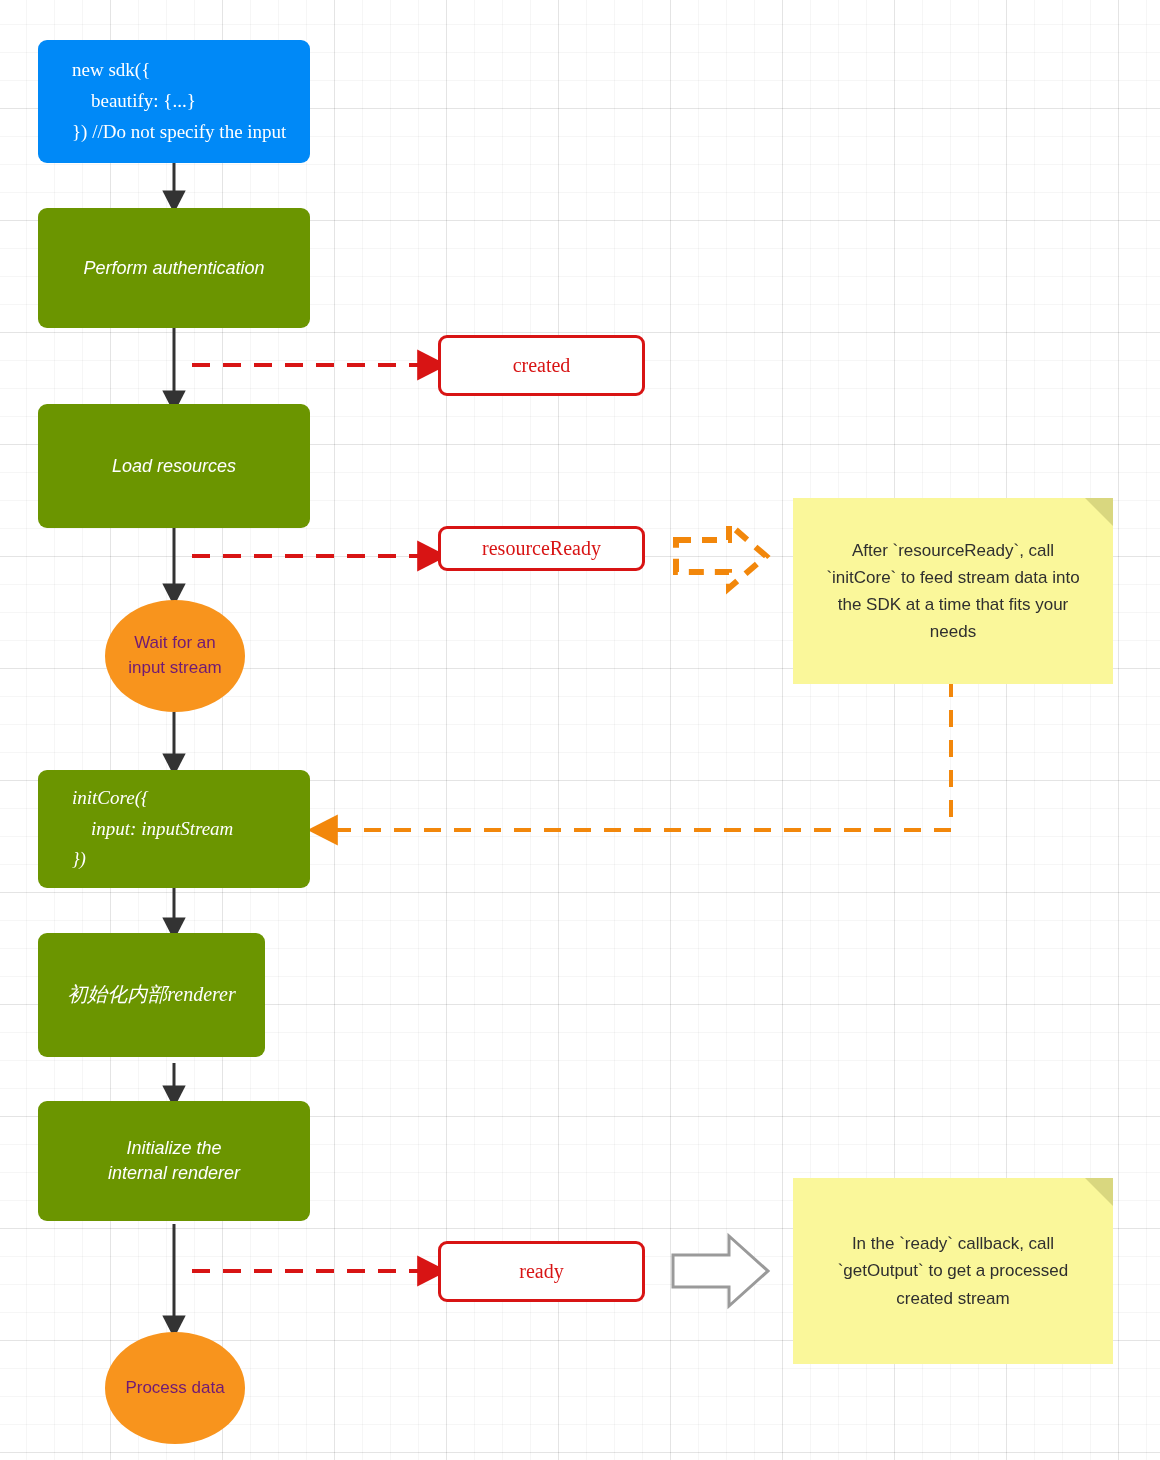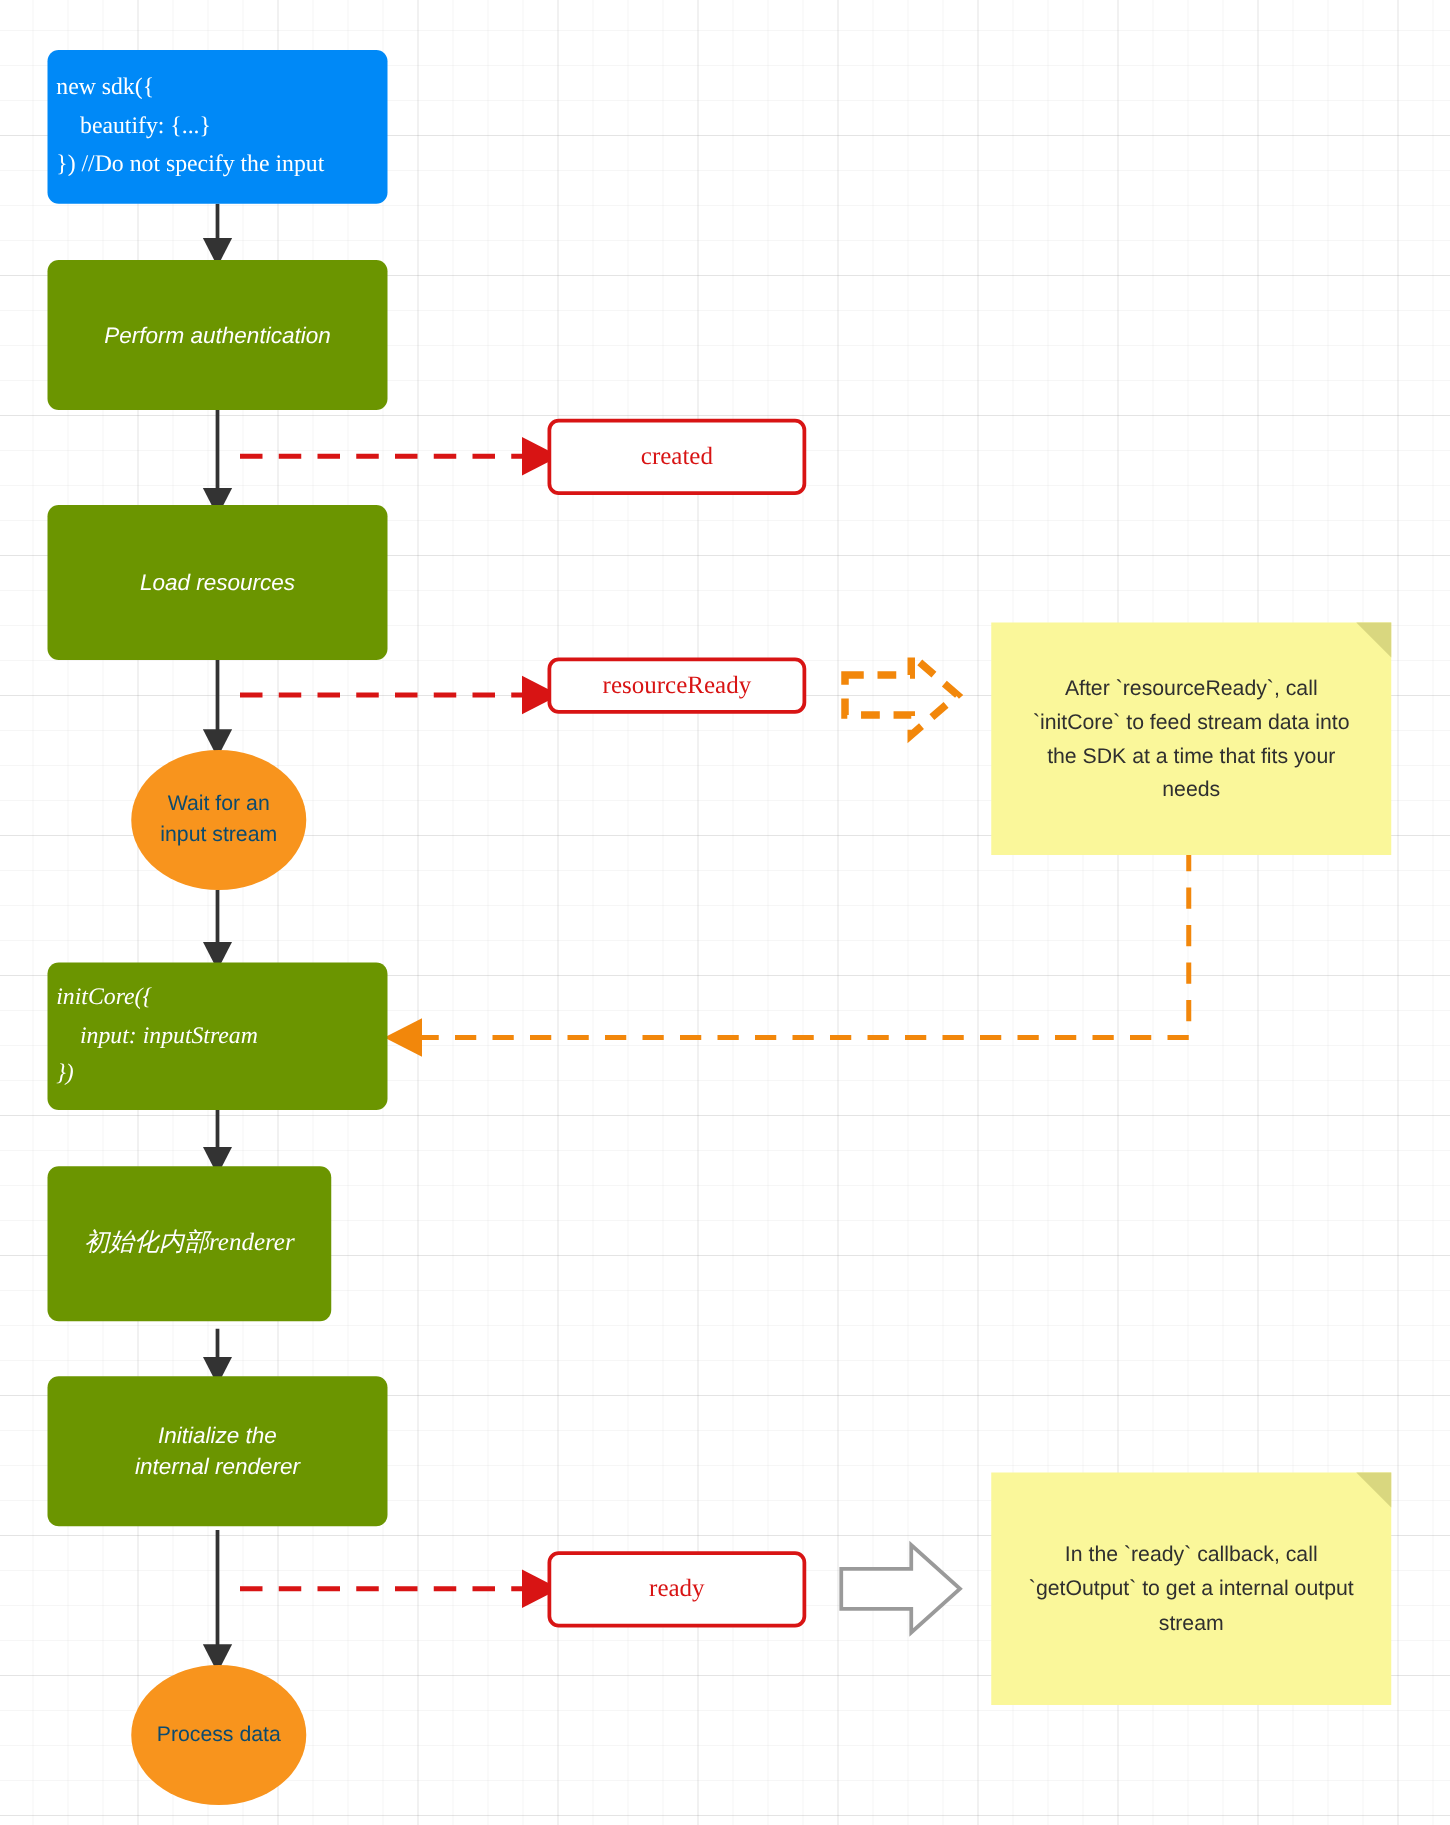--- a/index.html
+++ b/index.html
@@ -39,32 +39,32 @@
     line-height:1.38;
   }
   .blue{background:#0089f7;}
   .green{background:#6b9500;font-style:italic;}
 
   .code{
     font-family:"Liberation Serif", serif;
     font-size:19px;
     text-align:left;
     justify-content:flex-start;
-    padding:0 7px;
+    padding:0 34px;
     white-space:pre;
     line-height:1.62;
   }
   .plain{font-size:18px;}
   .cjk{font-family:"Liberation Serif","DejaVu Serif",serif;font-size:20px;}
 
   .ellipse{
     background:#f8941d;
     border-radius:50%;
     display:flex;align-items:center;justify-content:center;
-    color:#0c4a6e;font-size:17px;text-align:center;line-height:1.45;
+    color:#701a75;font-size:17px;text-align:center;line-height:1.45;
   }
 
   .evtbox{
     background:#ffffff;
     border:3px solid #d81414;
     border-radius:9px;
     display:flex;align-items:center;justify-content:center;
     color:#d81414;
     font-family:"Liberation Serif", serif;
     font-size:20px;
@@ -185,16 +185,16 @@
     <span>ready</span>
   </div>
 
   <div class="node note" style="left:793px;top:462px;width:320px;height:186px;margin-top:36px;">
     <span class="fold"></span>
     <span class="txt">After `resourceReady`, call `initCore` to feed stream data into the SDK at a time that fits your needs</span>
   </div>
 
   <div class="node note" style="left:793px;top:1178px;width:320px;height:186px;">
     <span class="fold"></span>
-    <span class="txt">In the `ready` callback, call `getOutput` to get a internal output stream</span>
+    <span class="txt">In the `ready` callback, call `getOutput` to get a processed created stream</span>
   </div>
 
 </div>
 
 </body></html>

